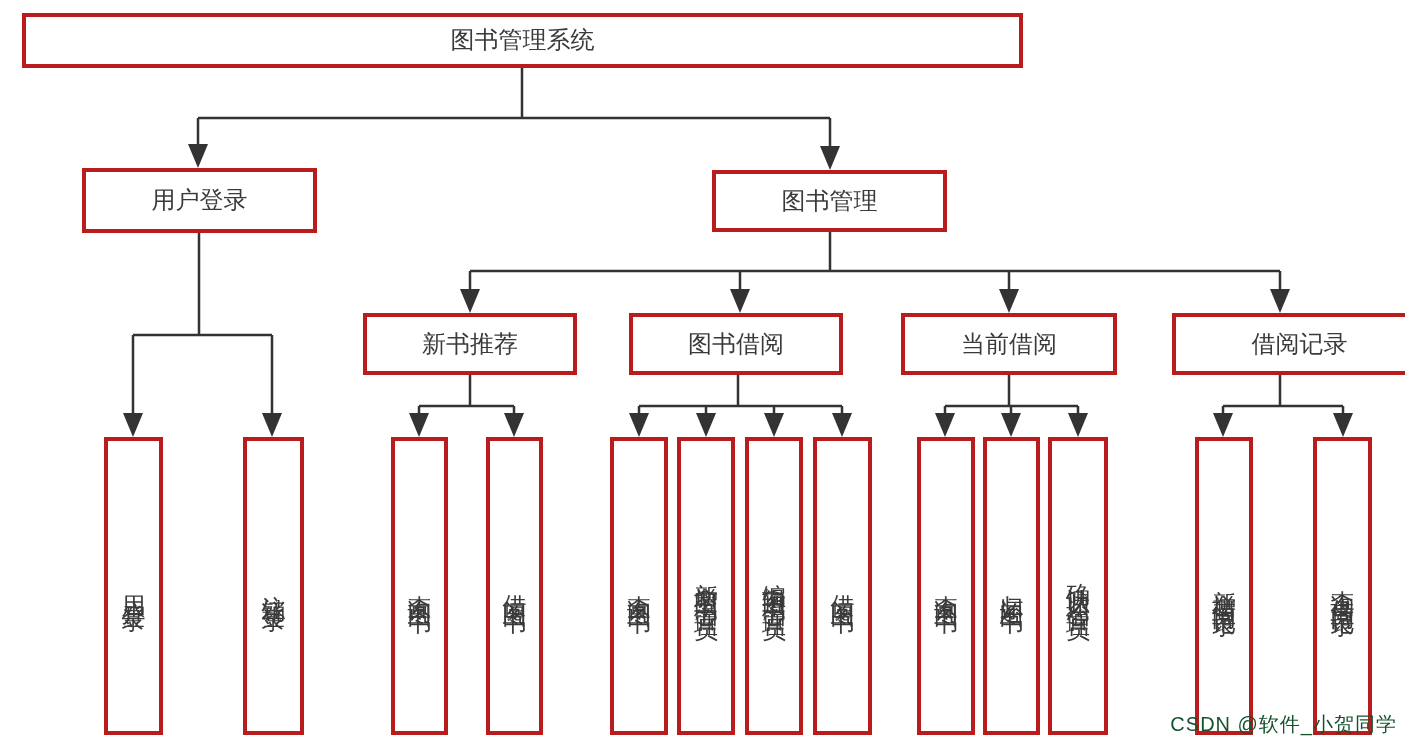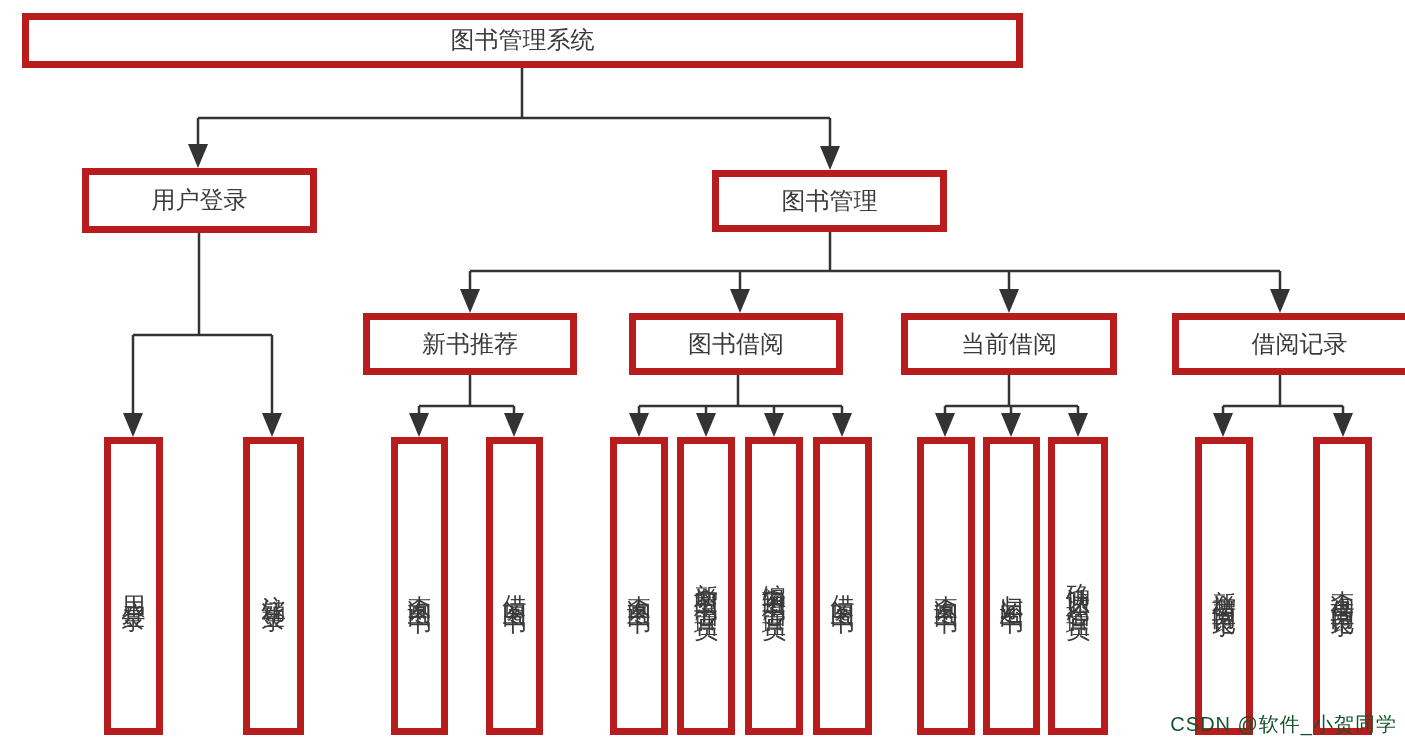--- a/index.html
+++ b/index.html
@@ -13,21 +13,21 @@
   }
   #connectors {
     position: absolute;
     left: 0; top: 0;
     width: 1405px; height: 747px;
     z-index: 1;
   }
   .node {
     position: absolute;
     box-sizing: border-box;
-    border: 7px solid #b91c1c;
+    border: 4px solid #b91c1c;
     background: #ffffff;
     display: flex;
     align-items: center;
     justify-content: center;
     color: #3a3a3a;
     font-size: 24px;
     z-index: 2;
     line-height: 1.2;
     white-space: nowrap;
   }

